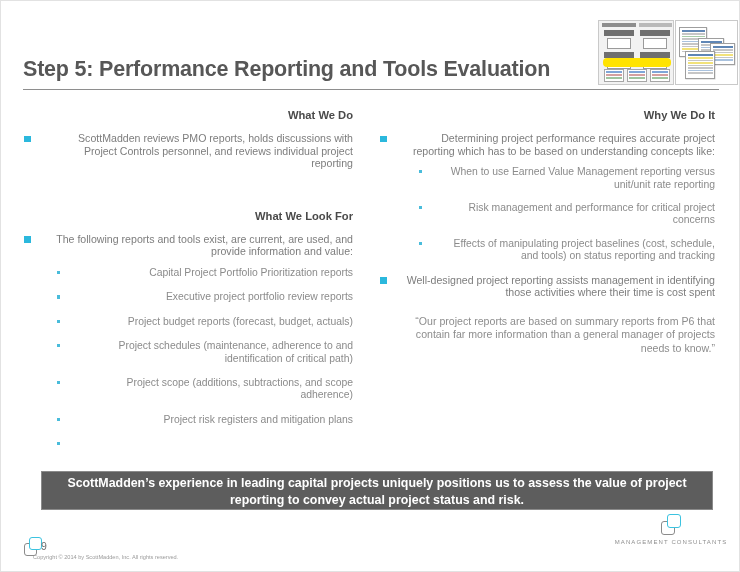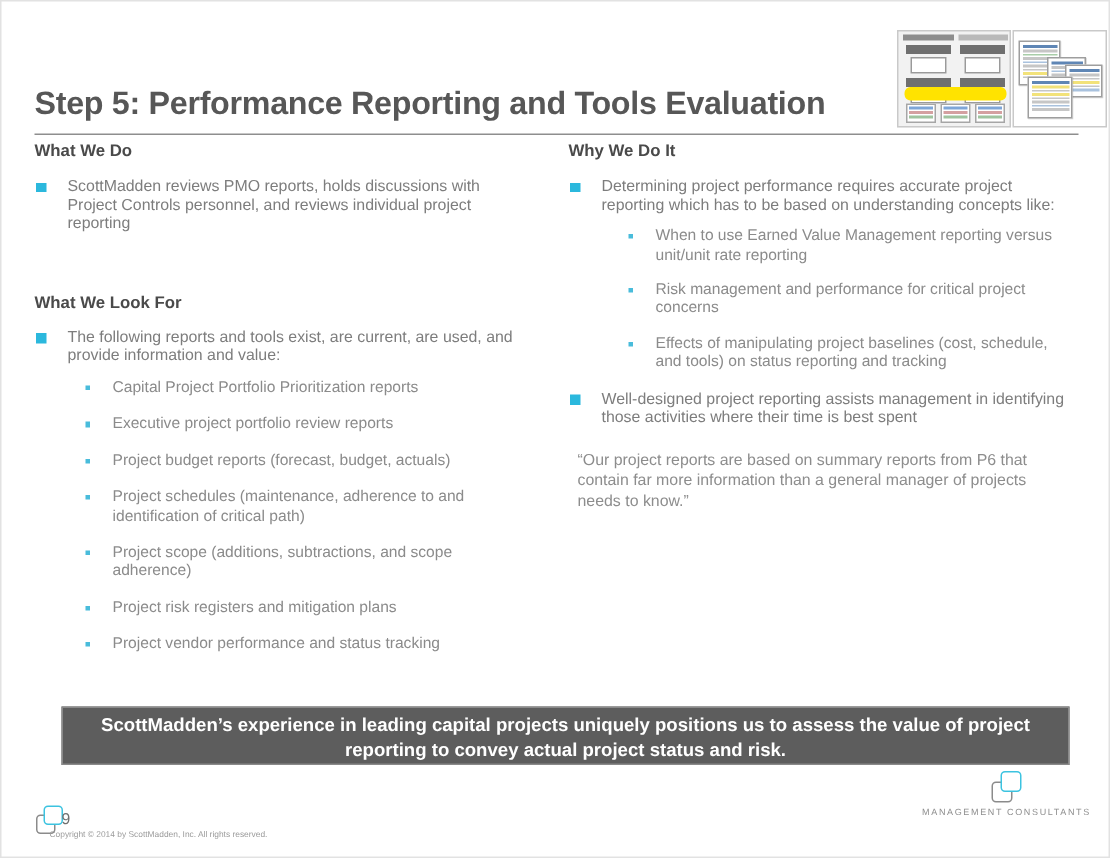--- a/index.html
+++ b/index.html
@@ -103,21 +103,21 @@
   }
   .rp-sheet i {
     display: block; height: 1.3px; margin-bottom: 1.2px;
     background: #c6c6c6;
   }
   .rp-sheet i.y { background: #f2e27a; }
   .rp-sheet i.g { background: #a8cda8; }
   .rp-sheet i.b { background: #a9c2de; }
 
   
-  .col { position: absolute; top: 94px; }
+  .col { position: absolute; top: 108px; text-align: right; }
   .col-left  { left: 22px;  width: 330px; }
   .col-right { left: 378px; width: 336px; }
 
   .col-head {
     font-size: 11.2px;
     font-weight: bold;
     color: #4a4a4a;
     margin-bottom: 11px;
   }
   .spacer-block { height: 30px; }
@@ -357,21 +357,20 @@
           <li class="lvl2">
             <span class="dot"></span>
             <span>Project scope (additions, subtractions, and scope adherence)</span>
           </li>
           <li class="lvl2">
             <span class="dot"></span>
             <span>Project risk registers and mitigation plans</span>
           </li>
           <li class="lvl2">
             <span class="dot"></span>
-            <span>Project vendor performance and status tracking</span>
           </li>
         </ul>
       </li>
     </ul>
   </div>
 
   <div class="col col-right">
 
     <div class="col-head">Why We Do It</div>
 
@@ -391,21 +390,21 @@
           </li>
           <li class="lvl2">
             <span class="dot"></span>
             <span>Effects of manipulating project baselines (cost, schedule, and tools) on status reporting and tracking</span>
           </li>
         </ul>
       </li>
 
       <li class="lvl1">
         <span class="sq"></span>
-        <span>Well-designed project reporting assists management in identifying those activities where their time is best spent</span>
+        <span>Well-designed project reporting assists management in identifying those activities where their time is cost spent</span>
       </li>
     </ul>
 
     <div class="quote">“Our project reports are based on summary reports from P6 that contain far more information than a general manager of projects needs to know.”</div>
   </div>
 
   <div class="callout">ScottMadden’s experience in leading capital projects uniquely positions us to assess the value of project reporting to convey actual project status and risk.</div>
 
   <div class="footer-mark glyph">
     <span class="sq-gray" style="left:4px;  top:7px;  width:13px; height:13px;"></span>

